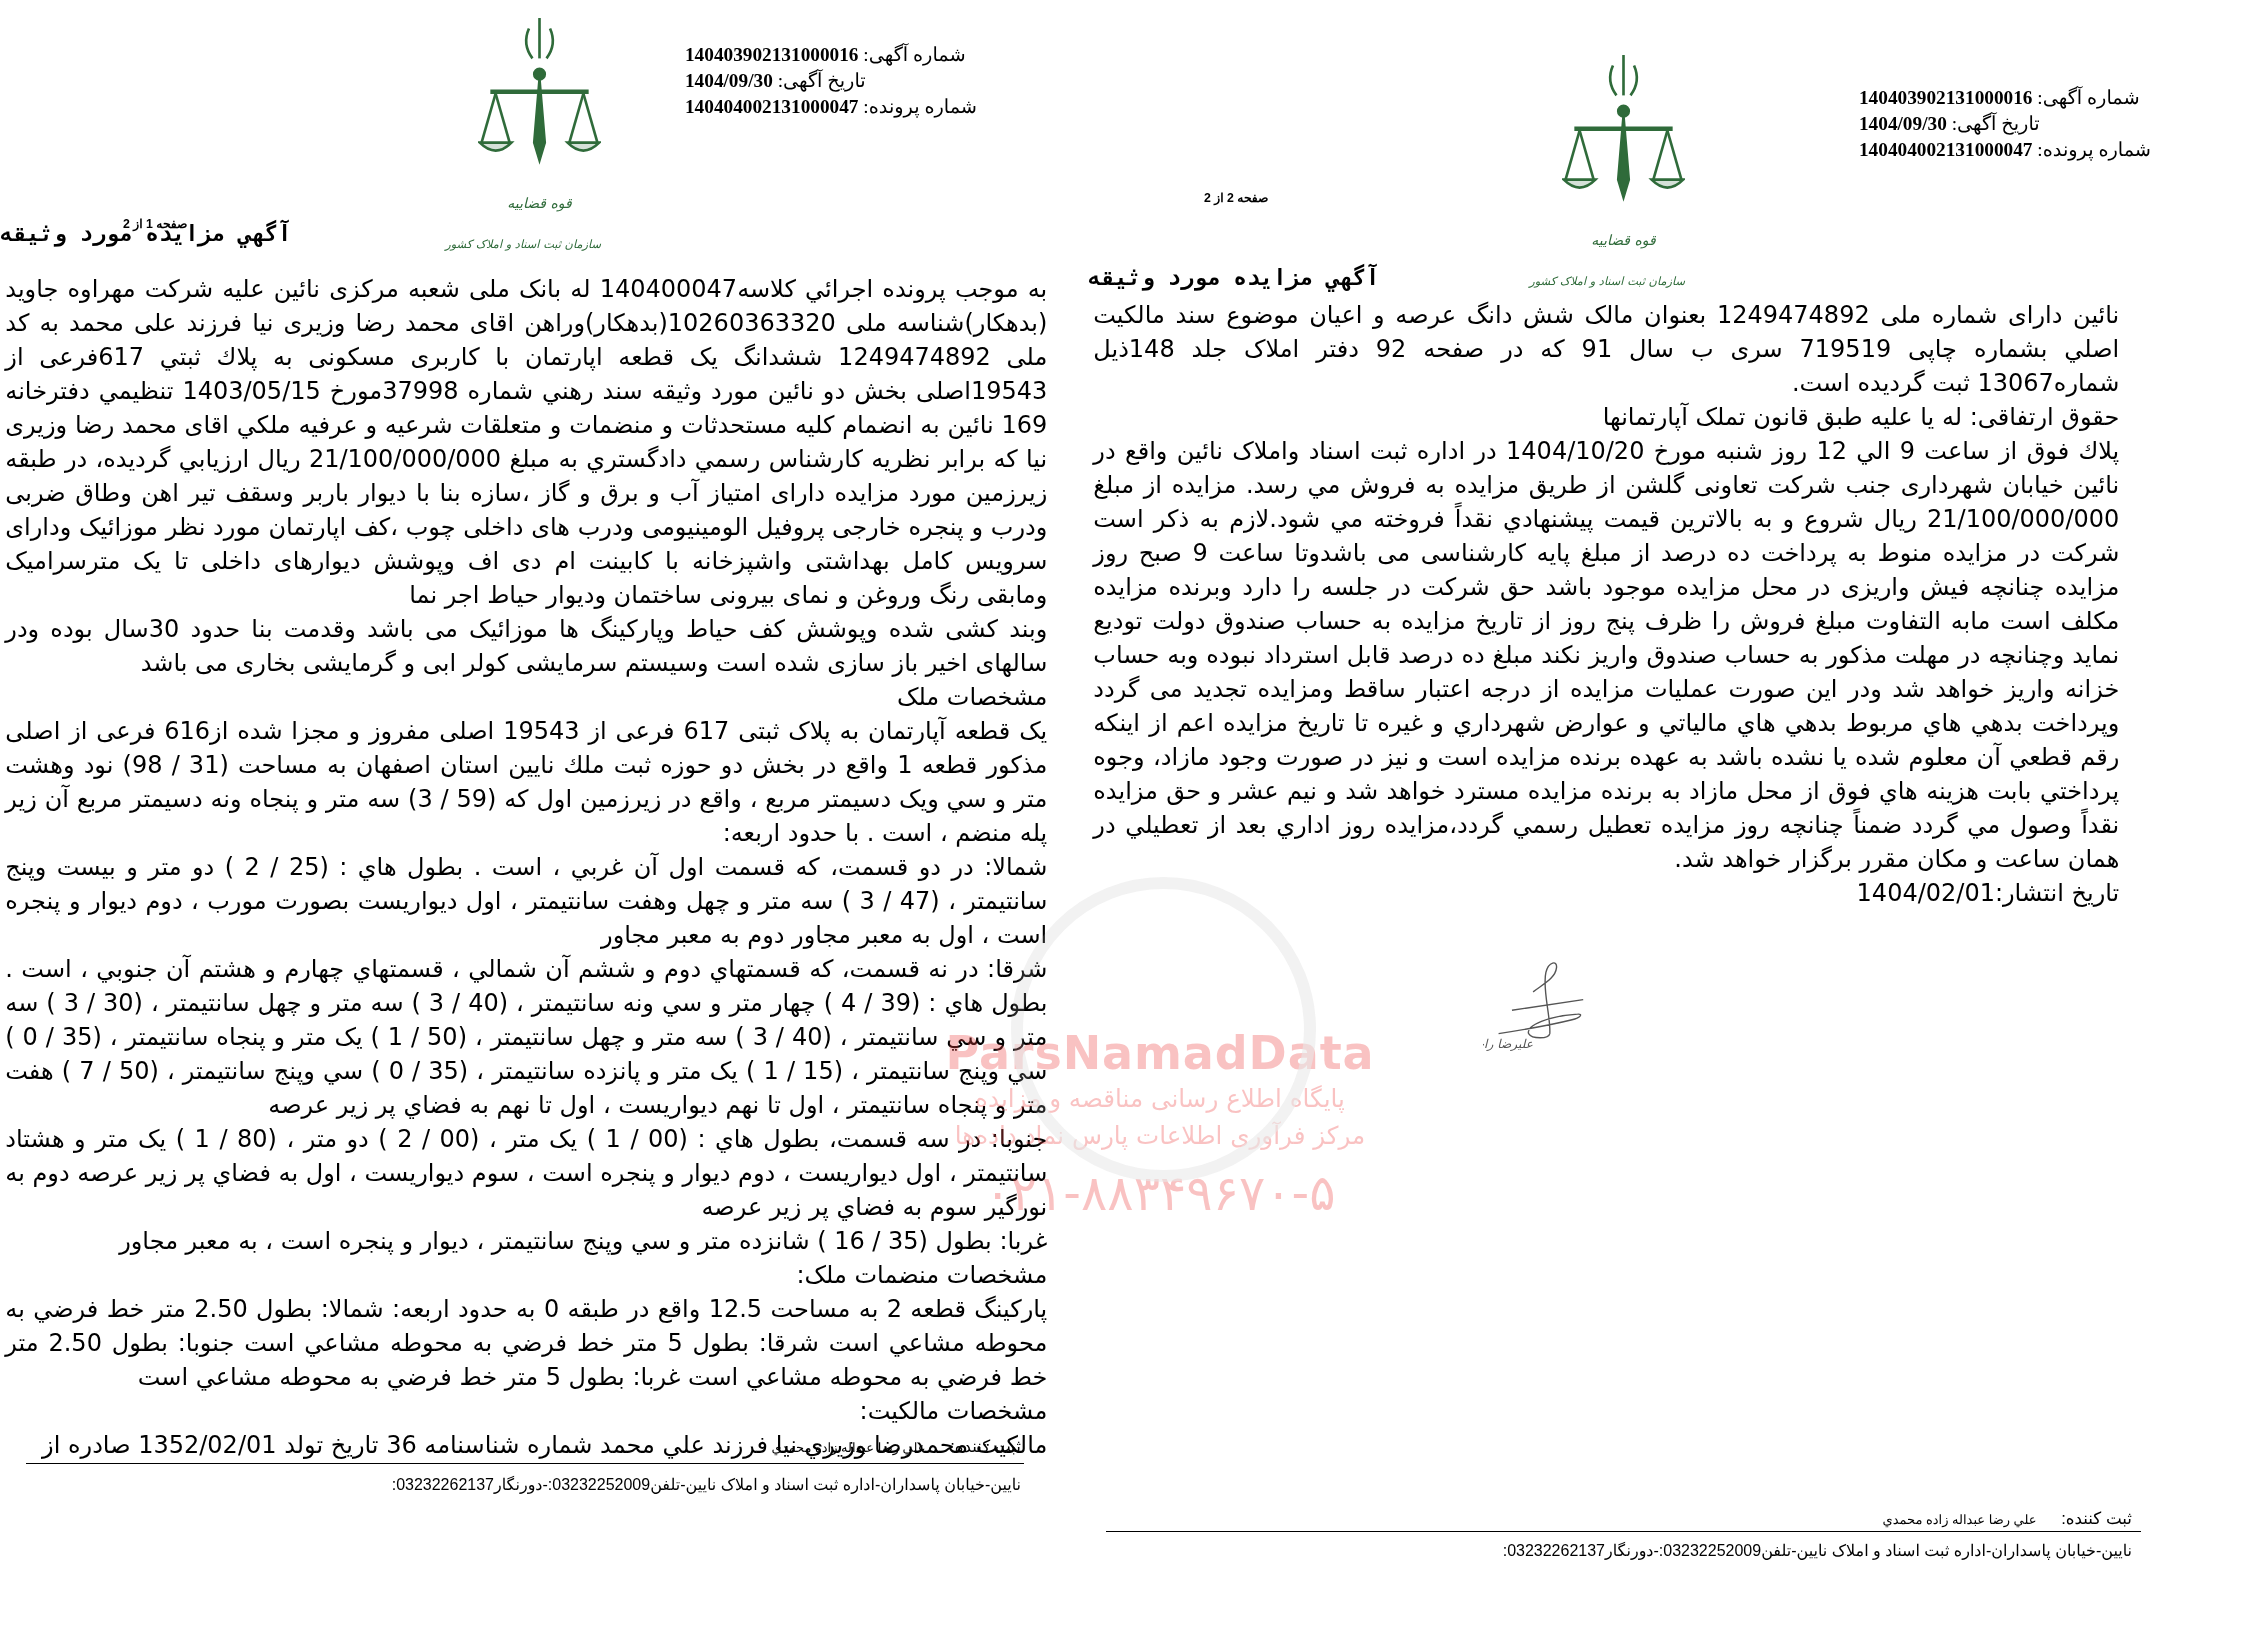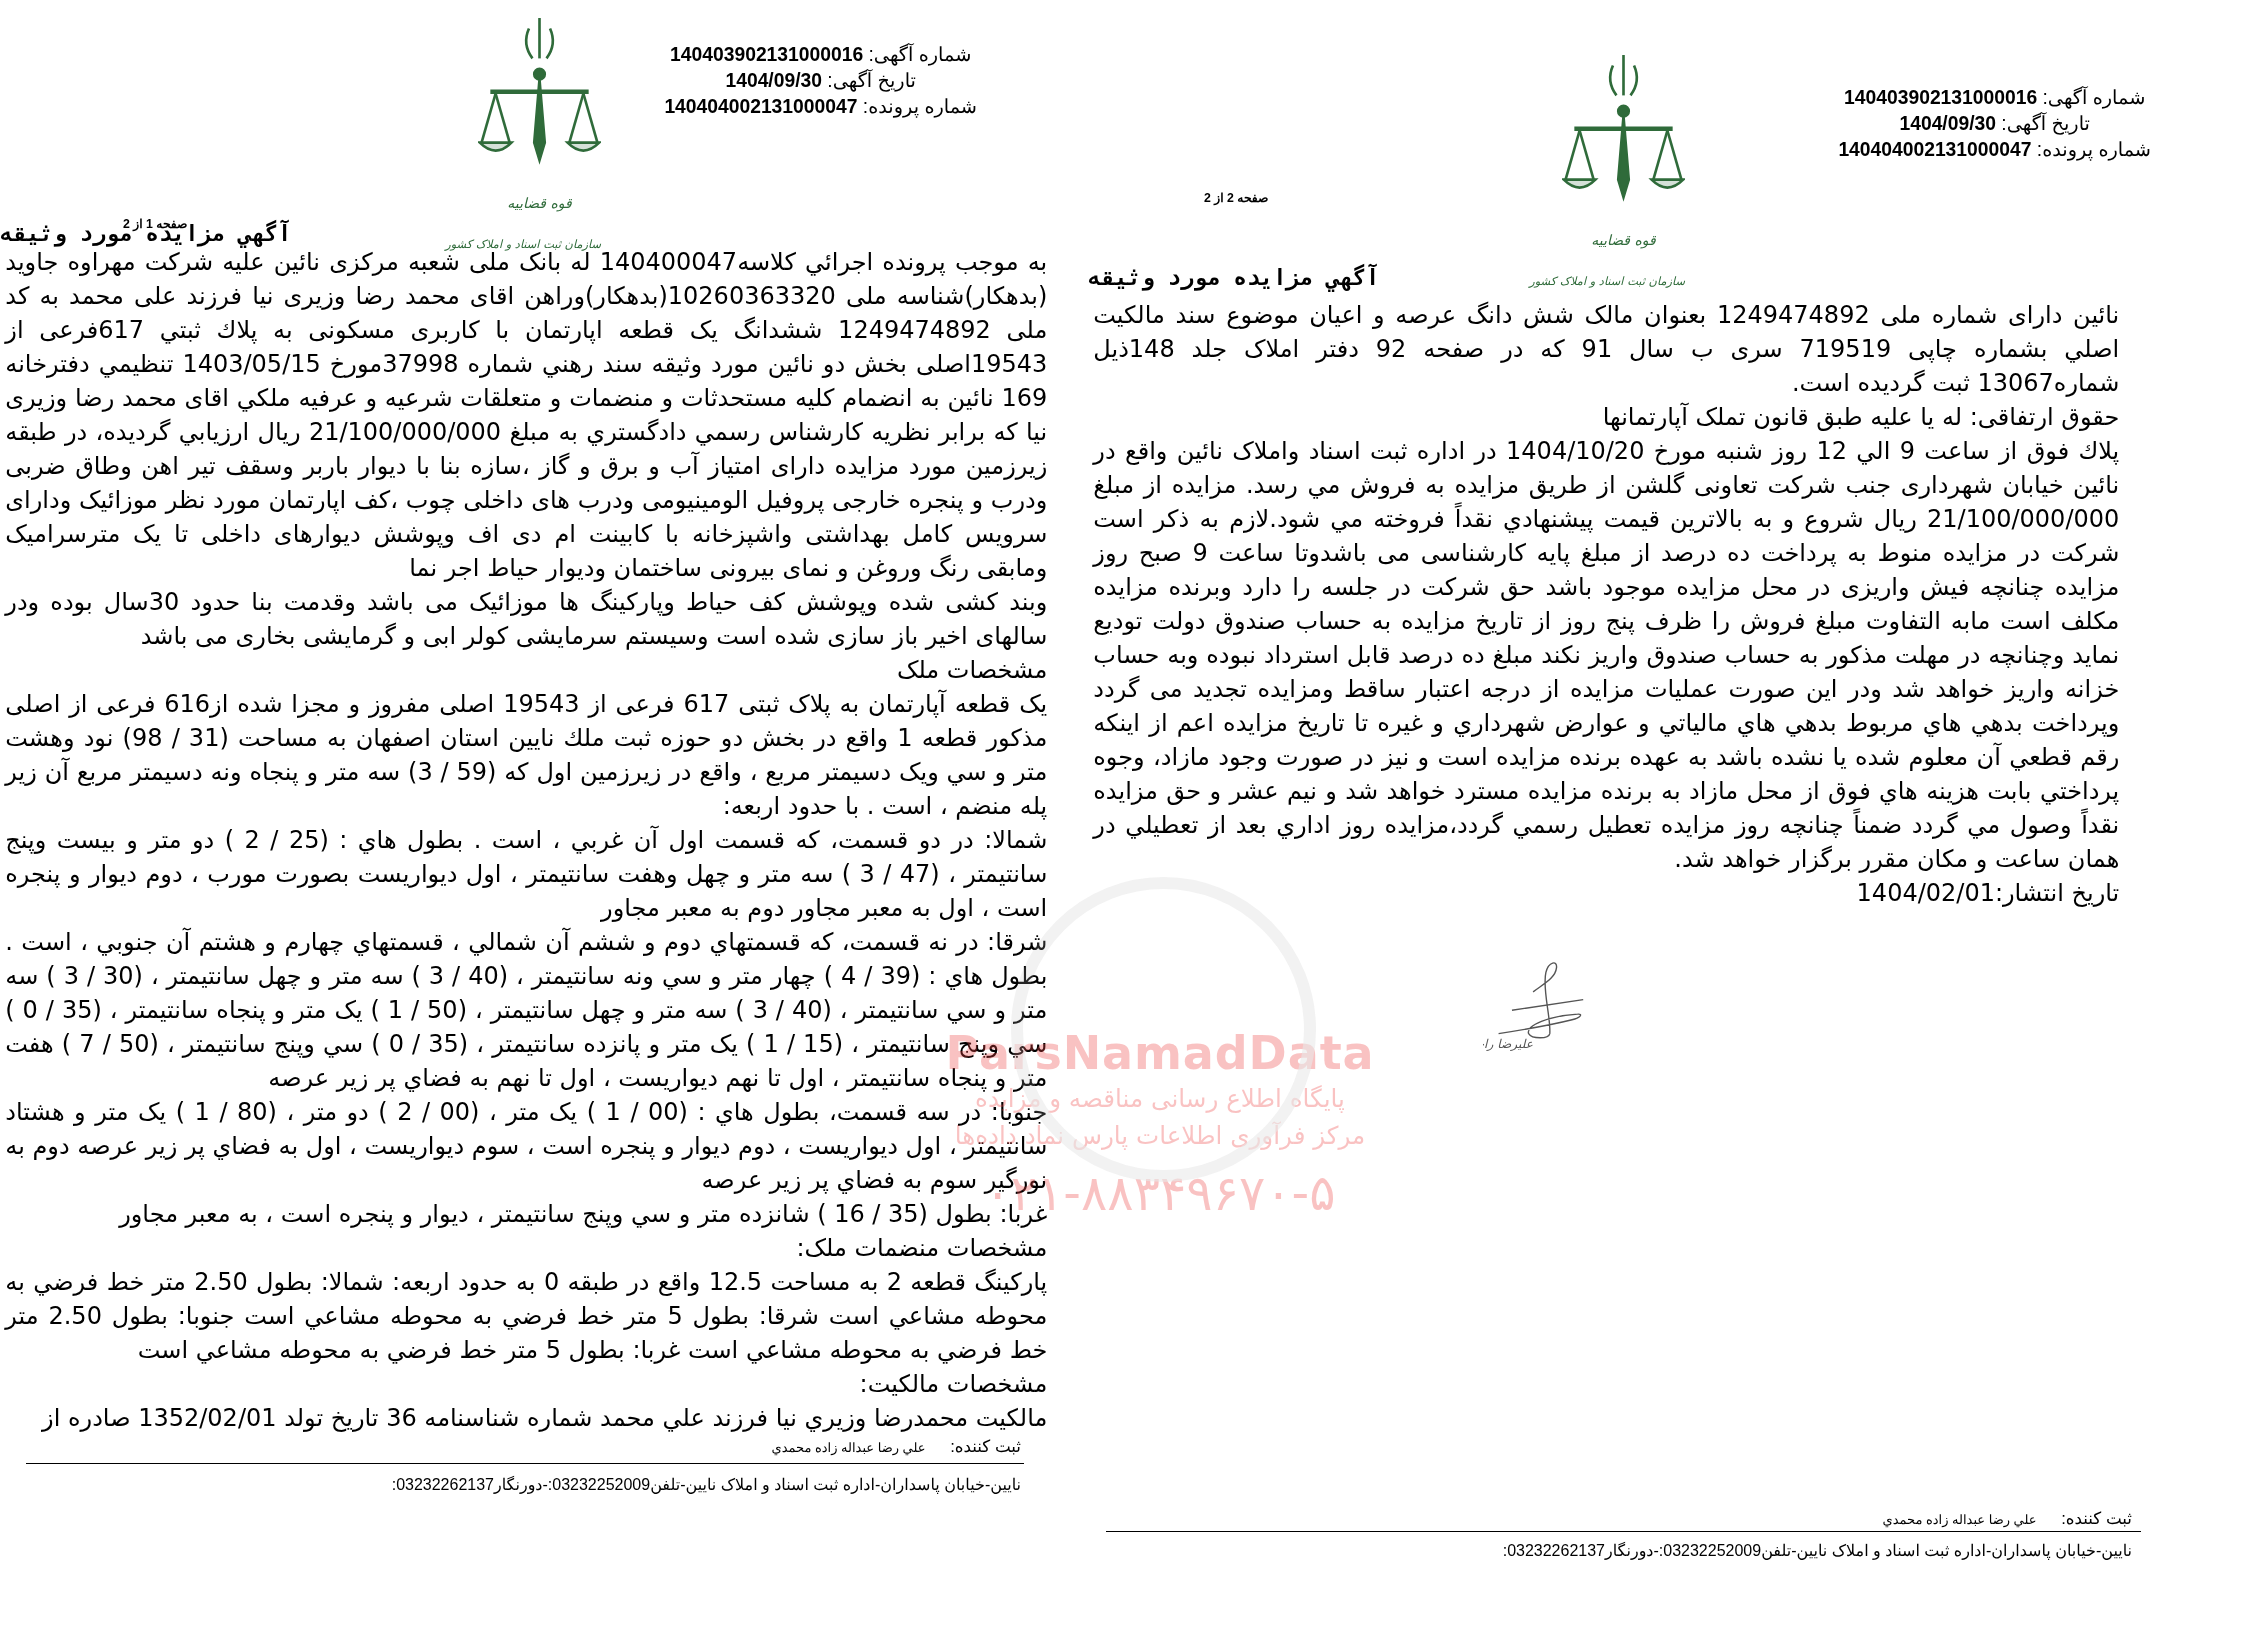--- a/index.html
+++ b/index.html
@@ -2,21 +2,21 @@
 <html style="font-size:14px"><head>
 <meta charset="utf-8">
 <style>
   html, body { margin:0; padding:0; background:#ffffff; }
   body { width:2261px; height:1639px; position:relative; overflow:hidden; font-family:"DejaVu Sans", sans-serif; color:#000; }
   .page { position:absolute; top:0; height:1639px; }
   #page-left { left:0; width:1088px; }
   #page-right { left:1088px; width:1174px; }
   .logo { position:absolute; width:123px; }
   .logo svg { display:block; }
-  .meta { position:absolute; direction:rtl; text-align:center; font-size:19.3px; line-height:26px; font-family:Liberation Sans, sans-serif; }
+  .meta { position:absolute; direction:rtl; text-align:left; font-size:19.3px; line-height:26px; font-family:Liberation Serif, serif; }
   .meta div { white-space:nowrap; }
   .pageno { position:absolute; font-size:12.3px; direction:rtl; font-family:"Liberation Sans", sans-serif; font-weight:bold; }
   .title { position:absolute; direction:rtl; text-align:left; font-size:22px; font-weight:bold; font-family:Liberation Mono, monospace; }
   .body { position:absolute; direction:rtl; text-align:justify; text-align-last:right; font-family:"DejaVu Sans", sans-serif; font-size:24px; line-height:34px; }
   .body p { margin:0; }
   .reg { position:absolute; direction:rtl; font-size:13px; font-family:"Liberation Sans", sans-serif; white-space:nowrap; }
   .reg .lbl { font-size:16.7px; margin-left:21px; }
   .hr { position:absolute; height:0; border-top:1.8px solid #000; }
   .addr { position:absolute; direction:rtl; font-size:16px; font-family:"Liberation Sans", sans-serif; white-space:nowrap; }
   .watermark { position:absolute; left:932px; top:877px; width:456px; height:403px; pointer-events:none; opacity:0.32; color:#ef4444; text-align:center; }
@@ -54,21 +54,21 @@
   <div class="meta" style="right:111px; top:42px;">
     <div><span>شماره آگهی:</span> <b style="font-weight:bold;">140403902131000016</b></div>
     <div><span>تاریخ آگهی:</span> <b>1404/09/30</b></div>
     <div><span>شماره پرونده:</span> <b>140404002131000047</b></div>
   </div>
 
   <div class="pageno" style="left:123px; top:202px;margin-top:15px;">صفحه 1 از 2</div>
 
   <div class="title" style="left:0; width:1053px; top:221px;">آگهي مزايده مورد وثيقه</div>
 
-  <div class="body" style="left:5.3px; width:1042px; top:245px;">
+  <div class="body" style="left:5.3px; width:1042px; top:272px;">
     <p>به موجب پرونده اجرائي كلاسه140400047 له بانک ملی شعبه مرکزی نائین علیه شرکت مهراوه جاوید (بدهکار)شناسه ملی 10260363320(بدهکار)وراهن اقای محمد رضا وزیری نیا فرزند علی محمد به کد ملی 1249474892 ششدانگ یک قطعه اپارتمان با کاربری مسکونی به پلاك ثبتي 617فرعی از 19543اصلی بخش دو نائین مورد وثيقه سند رهني شماره 37998مورخ 1403/05/15 تنظيمي دفترخانه 169 نائین به انضمام کلیه مستحدثات و منضمات و متعلقات شرعيه و عرفيه ملکي اقای محمد رضا وزیری نیا كه برابر نظريه كارشناس رسمي دادگستري به مبلغ 21/100/000/000 ريال ارزيابي گرديده، در طبقه زیرزمین مورد مزایده دارای امتیاز آب و برق و گاز ،سازه بنا با دیوار باربر وسقف تیر اهن وطاق ضربی ودرب و پنجره خارجی پروفیل الومینیومی ودرب های داخلی چوب ،کف اپارتمان مورد نظر موزائیک ودارای سرویس کامل بهداشتی واشپزخانه با کابینت ام دی اف وپوشش دیوارهای داخلی تا یک مترسرامیک ومابقی رنگ وروغن و نمای بیرونی ساختمان ودیوار حیاط اجر نما</p>
     <p>وبند کشی شده وپوشش کف حیاط وپارکینگ ها موزائیک می باشد وقدمت بنا حدود 30سال بوده ودر سالهای اخیر باز سازی شده است وسیستم سرمایشی کولر ابی و گرمایشی بخاری می باشد</p>
     <p>مشخصات ملک</p>
     <p>يک قطعه آپارتمان به پلاک ثبتی 617 فرعی از 19543 اصلی مفروز و مجزا شده از616 فرعی از اصلی مذکور قطعه 1 واقع در بخش دو حوزه ثبت ملك نايين استان اصفهان به مساحت (31 / 98) نود وهشت متر و سي ويک دسيمتر مربع ، واقع در زيرزمين اول كه (59 / 3) سه متر و پنجاه ونه دسيمتر مربع آن زير پله منضم ، است . با حدود اربعه:</p>
     <p>شمالا: در دو قسمت، كه قسمت اول آن غربي ، است . بطول هاي : (25 / 2 ) دو متر و بيست وپنج سانتيمتر ، (47 / 3 ) سه متر و چهل وهفت سانتيمتر ، اول ديواريست بصورت مورب ، دوم ديوار و پنجره است ، اول به معبر مجاور دوم به معبر مجاور</p>
     <p>شرقا: در نه قسمت، كه قسمتهاي دوم و ششم آن شمالي ، قسمتهاي چهارم و هشتم آن جنوبي ، است . بطول هاي : (39 / 4 ) چهار متر و سي ونه سانتيمتر ، (40 / 3 ) سه متر و چهل سانتيمتر ، (30 / 3 ) سه متر و سي سانتيمتر ، (40 / 3 ) سه متر و چهل سانتيمتر ، (50 / 1 ) يک متر و پنجاه سانتيمتر ، (35 / 0 ) سي وپنج سانتيمتر ، (15 / 1 ) يک متر و پانزده سانتيمتر ، (35 / 0 ) سي وپنج سانتيمتر ، (50 / 7 ) هفت متر و پنجاه سانتيمتر ، اول تا نهم ديواريست ، اول تا نهم به فضاي پر زير عرصه</p>
     <p>جنوبا: در سه قسمت، بطول هاي : (00 / 1 ) يک متر ، (00 / 2 ) دو متر ، (80 / 1 ) يک متر و هشتاد سانتيمتر ، اول ديواريست ، دوم ديوار و پنجره است ، سوم ديواريست ، اول به فضاي پر زير عرصه دوم به نورگير سوم به فضاي پر زير عرصه</p>
     <p>غربا: بطول (35 / 16 ) شانزده متر و سي وپنج سانتيمتر ، ديوار و پنجره است ، به معبر مجاور</p>
     <p>مشخصات منضمات ملک:</p>
     <p>پاركينگ قطعه 2 به مساحت 12.5 واقع در طبقه 0 به حدود اربعه: شمالا: بطول 2.50 متر خط فرضي به محوطه مشاعي است شرقا: بطول 5 متر خط فرضي به محوطه مشاعي است جنوبا: بطول 2.50 متر خط فرضي به محوطه مشاعي است غربا: بطول 5 متر خط فرضي به محوطه مشاعي است</p>

